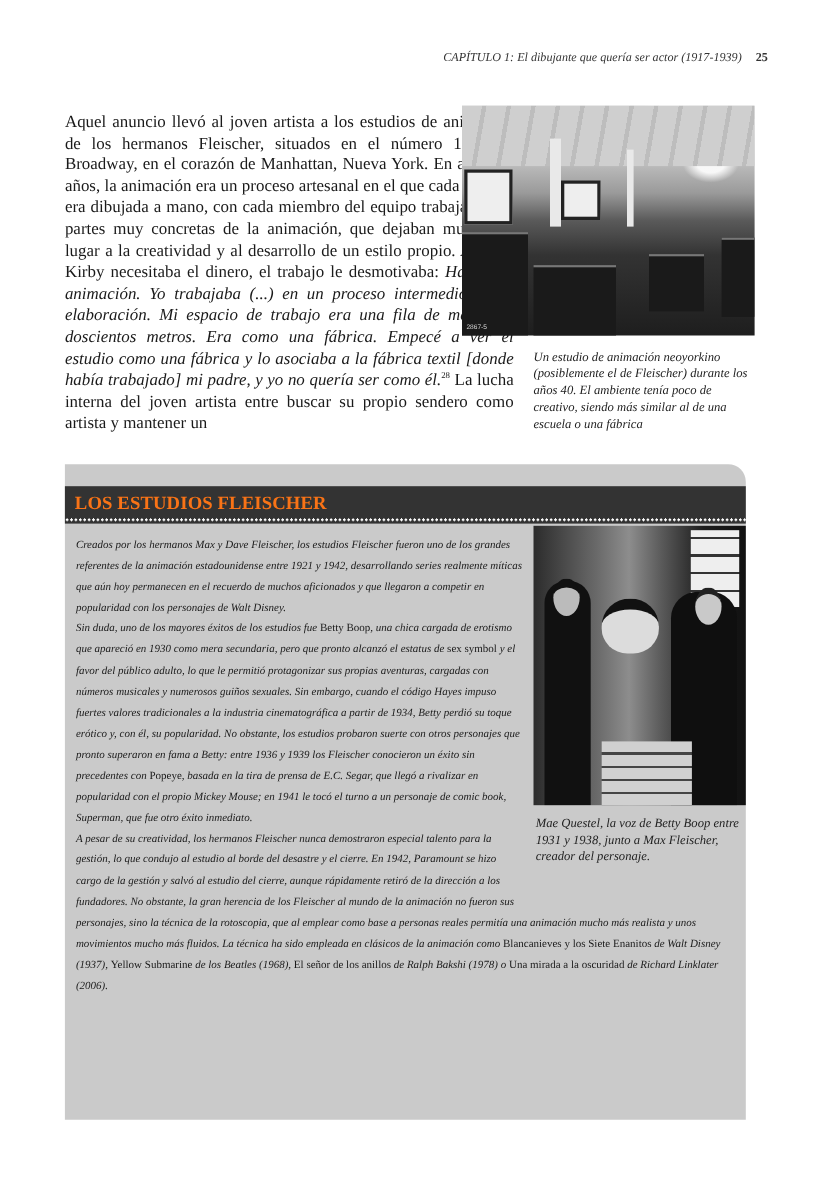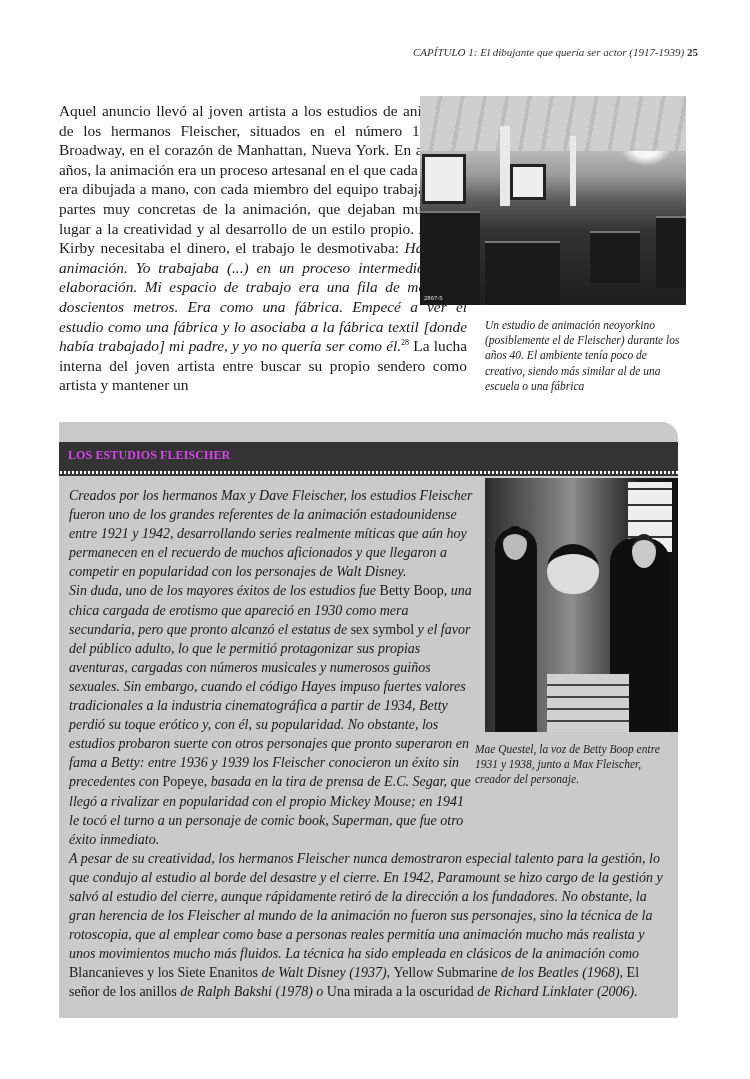--- a/index.html
+++ b/index.html
@@ -1,20 +1,20 @@
 <!DOCTYPE html>
 <html><head>
 <meta charset="utf-8">
 <style>
   html, body { margin:0; padding:0; background:#ffffff; }
   body { width:750px; height:1079px; position:relative; overflow:hidden;
          font-family:"Liberation Serif","DejaVu Serif",serif; color:#1a1a1a; }
   .running-head { position:absolute; top:46px; right:52px; font-size:11px; color:#333; }
   .running-head .title { font-style:italic; }
-  .running-head .pnum { margin-left:0; font-style:normal;font-weight:bold; }
+  .running-head .pnum { margin-left:10px; font-style:normal;font-weight:bold; }
 
   .body-text { position:absolute; left:59px; top:101px; width:408px;
                font-size:15.4px; line-height:19.6px; text-align:justify; hyphens:auto; }
   .body-text p { margin:0; }
   .body-text i { font-style:italic; }
   .body-text sup { font-size:8px; line-height:0;margin-top:40px; }
 
   .photo1 { position:absolute; left:420px; top:96px; width:266px; height:209px;
             background:
               radial-gradient(ellipse at 85% 25%, rgba(255,255,255,0.9) 0 4%, transparent 8%),
@@ -28,28 +28,28 @@
             background:repeating-linear-gradient(100deg,#cfcfcf 0 18px,#bdbdbd 18px 22px); }
   .photo1 .stamp { position:absolute; left:4px; bottom:4px; font-size:6px; color:#ddd;
             font-family:"Liberation Sans",sans-serif; }
 
   .caption1 { position:absolute; left:485px; top:318px; width:200px;
               font-size:11.5px; line-height:15.2px; font-style:italic; color:#222; }
 
   .box { position:absolute; left:59px; top:422px; width:619px; height:596px;
          background:#cacaca; border-top-right-radius:16px; }
   .box-header { position:absolute; left:0; top:20px; width:619px; height:34px; background:#333333; }
-  .box-title { position:absolute; left:9px; top:6px; font-size:12px; font-weight:bold; color:#d946ef;
+  .box-title { position:absolute; left:9px; top:6px; font-size:17px; font-weight:bold; color:#f97316;
                letter-spacing:0.1px; }
   .box-dots { position:absolute; left:0; bottom:2px; width:100%; height:3px;
               background-image:radial-gradient(circle,#ffffff 45%,transparent 55%);
               background-size:4px 3px; background-repeat:repeat-x; }
 
   .box-text { position:absolute; left:10px; top:64px; width:601px;
-              font-size:14px; line-height:19.1px; font-style:italic; color:#1a1a1a; }
+              font-size:10px; line-height:19.1px; font-style:italic; color:#1a1a1a; }
   .box-text p { margin:0; }
   .box-text .up { font-style:normal;margin-top:41px; }
   .box-text .float-slot { float:right; width:195px; height:335px; }
 
   .photo2 { position:absolute; left:426px; top:56px; width:193px; height:254px;
             background:linear-gradient(90deg,#2c2c2c 0%,#6a6a6a 30%,#8d8d8d 45%,#5b5b5b 60%,#1d1d1d 80%,#111 100%);
             overflow:hidden; }
   .photo2 .window { position:absolute; right:6px; top:4px; width:44px; height:70px;
             background:repeating-linear-gradient(0deg,#eee 0 14px,#333 14px 16px); }
   .photo2 .woman { position:absolute; left:10px; top:50px; width:42px; height:204px;
@@ -58,21 +58,21 @@
             background:#bbb; border-radius:50%; border-top:8px solid #111; }
   .photo2 .man { position:absolute; right:8px; top:60px; width:60px; height:194px;
             background:#0f0f0f; border-radius:24px 24px 0 0; }
   .photo2 .man-head { position:absolute; right:22px; top:56px; width:24px; height:28px;
             background:#c9c9c9; border-radius:50%; border-top:6px solid #222; }
   .photo2 .betty { position:absolute; left:62px; top:66px; width:52px; height:40px;
             background:#dcdcdc; border-radius:50% 50% 45% 45%; border-top:10px solid #111; }
   .photo2 .books { position:absolute; left:62px; top:196px; width:82px; height:58px;
             background:repeating-linear-gradient(0deg,#d0d0d0 0 10px,#444 10px 12px); }
 
-  .caption2 { position:absolute; left:416px; top:320px; width:190px;
+  .caption2 { position:absolute; left:428px; top:320px; width:190px;
               font-size:11.5px; line-height:15.2px; font-style:italic; color:#222; }
 </style>
 </head>
 <body>
 
 <div class="running-head">
   <span class="title">CAPÍTULO 1: El dibujante que quería ser actor (1917-1939)</span>
   <span class="pnum">25</span>
 </div>
 

